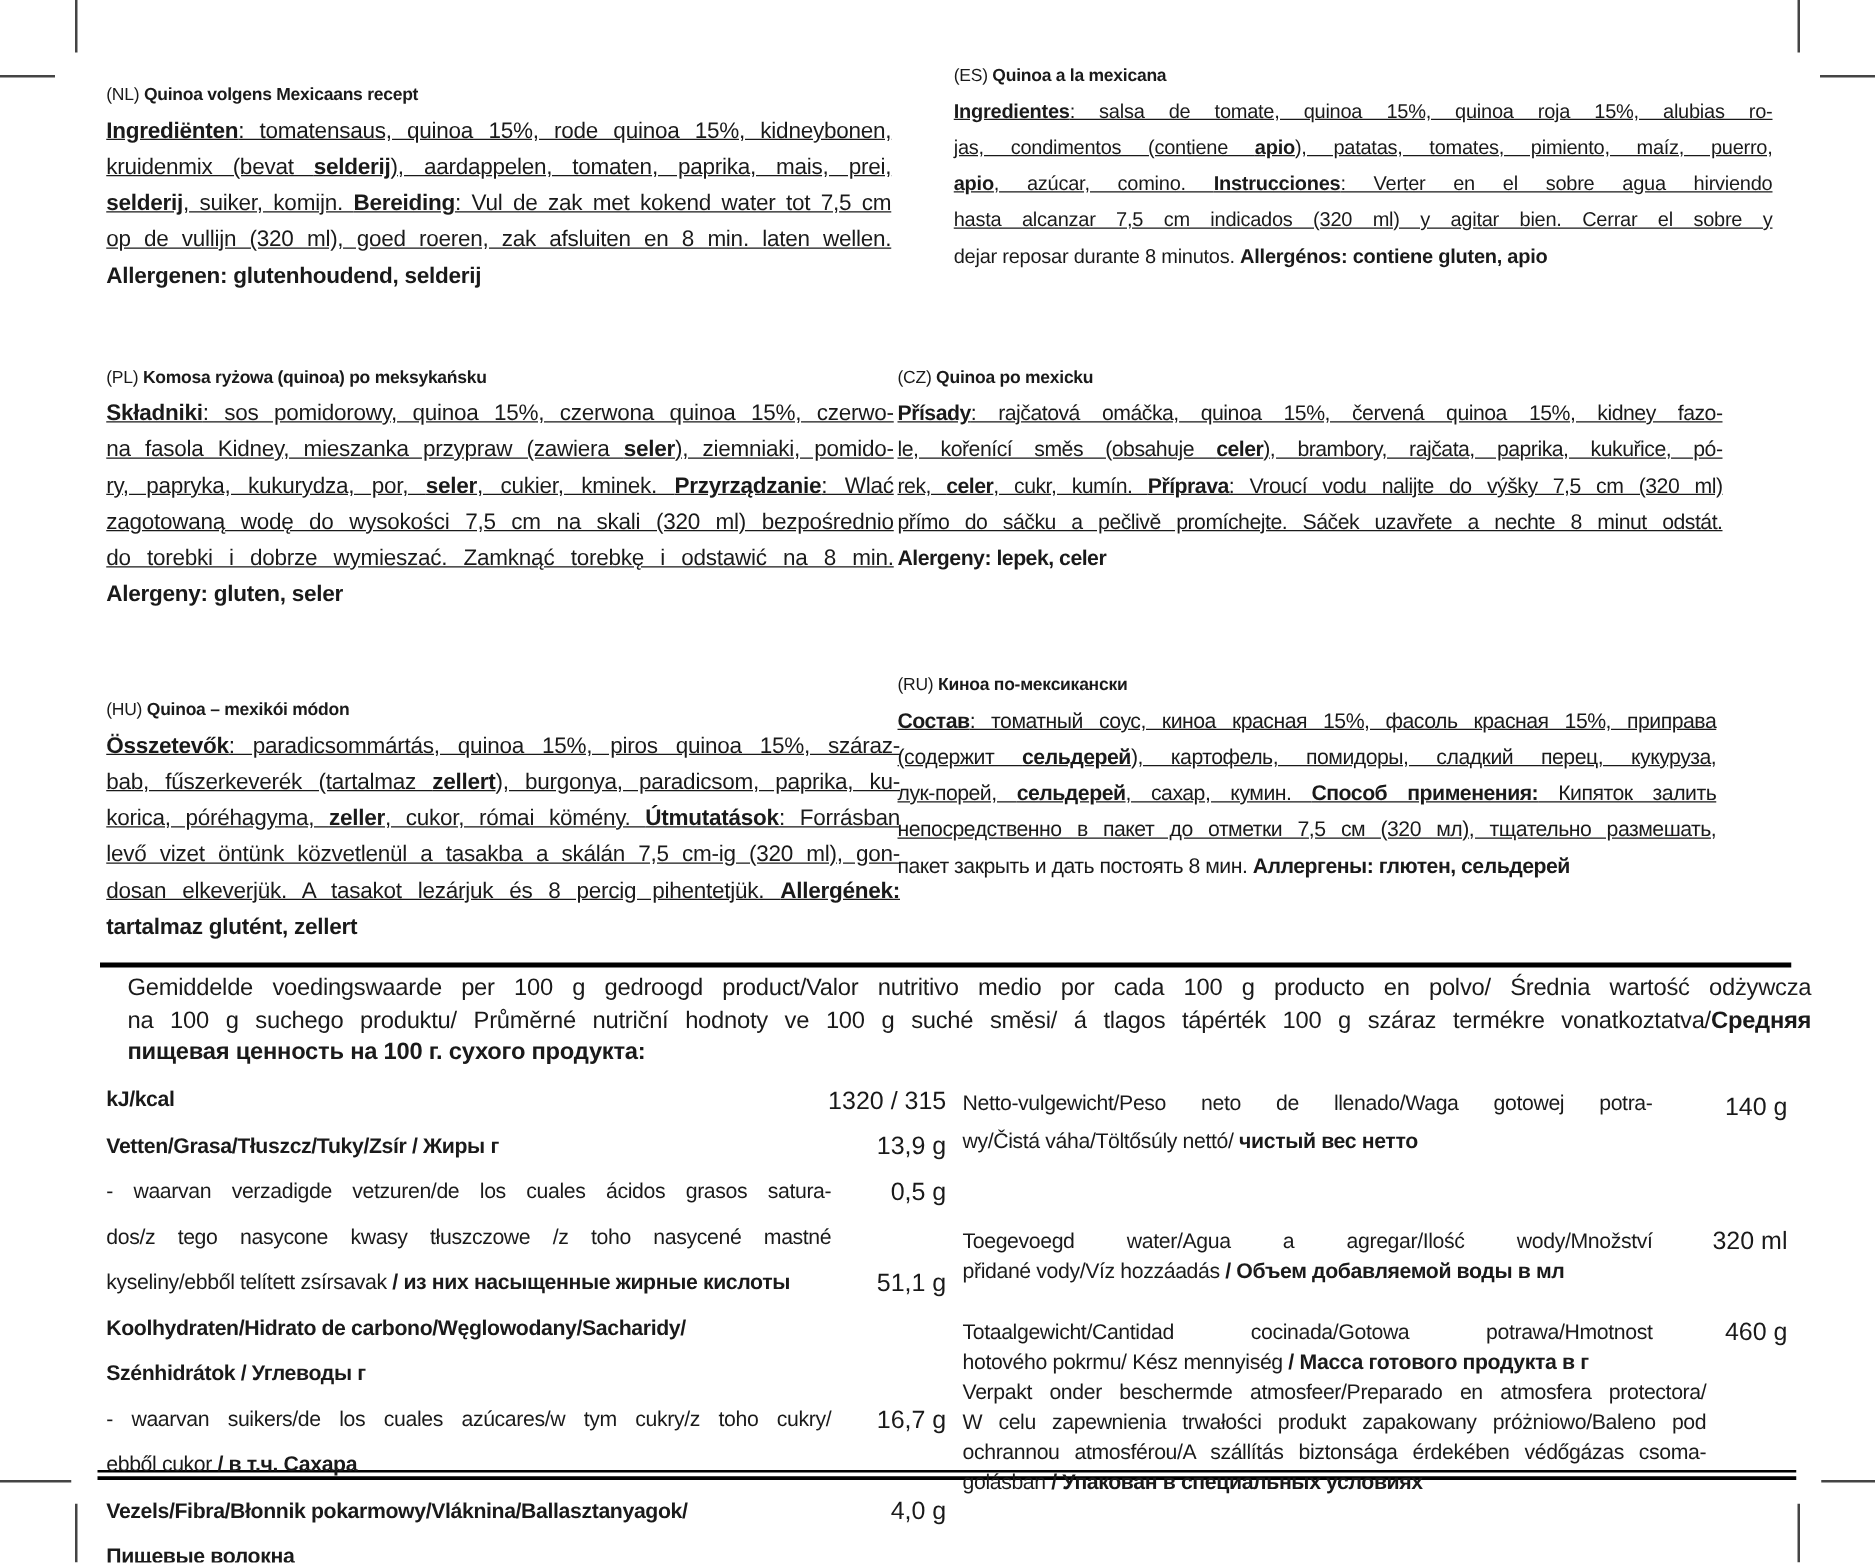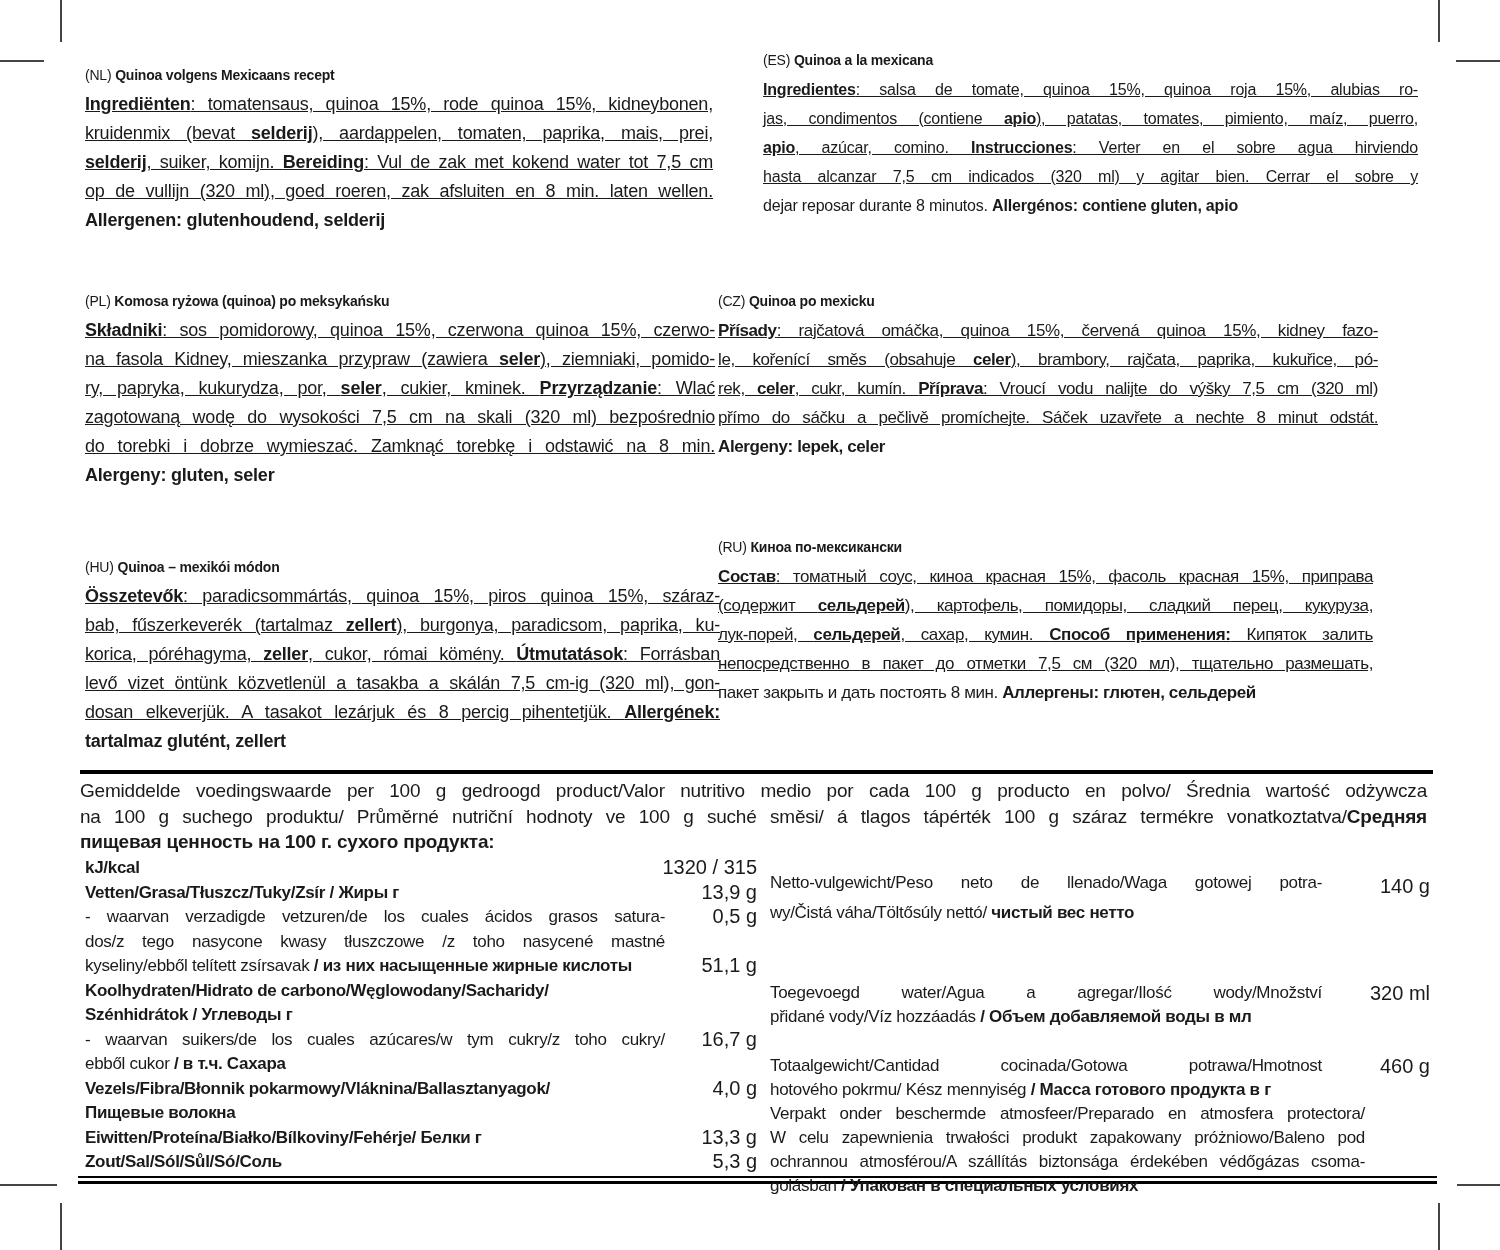--- a/index.html
+++ b/index.html
@@ -17,27 +17,27 @@
   .sec .head{font-size:14px;line-height:30px;white-space:nowrap;}
   .sec .head .lang{font-weight:400;}
   .sec .head .title{font-weight:700;}
   .sec .line{font-size:18px;line-height:29px;text-align:left;white-space:normal;}
   .sec .line.j{text-align:justify;text-align-last:justify;text-decoration:underline;}
   .sec.fs175 .line{font-size:16px;}
   .sec.fs17 .line{font-size:17px;letter-spacing:-0.4px;}
   .b{font-weight:700;}
 
   
-  #nut-header{position:absolute;left:80px;top:778px;width:1347px;letter-spacing:-0.2px;}
+  #nut-header{position:absolute;left:102px;top:778px;width:1347px;letter-spacing:-0.2px;}
   #nut-header .line{font-size:19px;line-height:25.5px;}
   #nut-header .line.j{text-align:justify;text-align-last:justify;}
 
   
   #nut-left{position:absolute;left:85px;top:856px;width:672px;}
-  #nut-left .nrow{display:flex;align-items:flex-start;height:24.5px;}
+  #nut-left .nrow{display:flex;align-items:flex-end;height:24.5px;margin-top:12px;}
   #nut-left .nlabel{flex:1 1 auto;font-size:17px;line-height:24.5px;letter-spacing:-0.3px;white-space:nowrap;overflow:visible;}
   #nut-left .nlabel.j{text-align:justify;text-align-last:justify;white-space:normal;}
   #nut-left .nval{flex:0 0 92px;text-align:right;font-size:20px;font-weight:400;white-space:nowrap;}
 
   
   #nut-right{position:absolute;left:770px;top:858px;width:660px;}
   #nut-right .nblock{display:block;}
   #nut-right .nrow{display:flex;align-items:flex-start;}
   #nut-right .nlabel{flex:1 1 auto;font-size:17px;line-height:24px;letter-spacing:-0.3px;}
   #nut-right .nlabel.j{text-align:justify;text-align-last:justify;}

